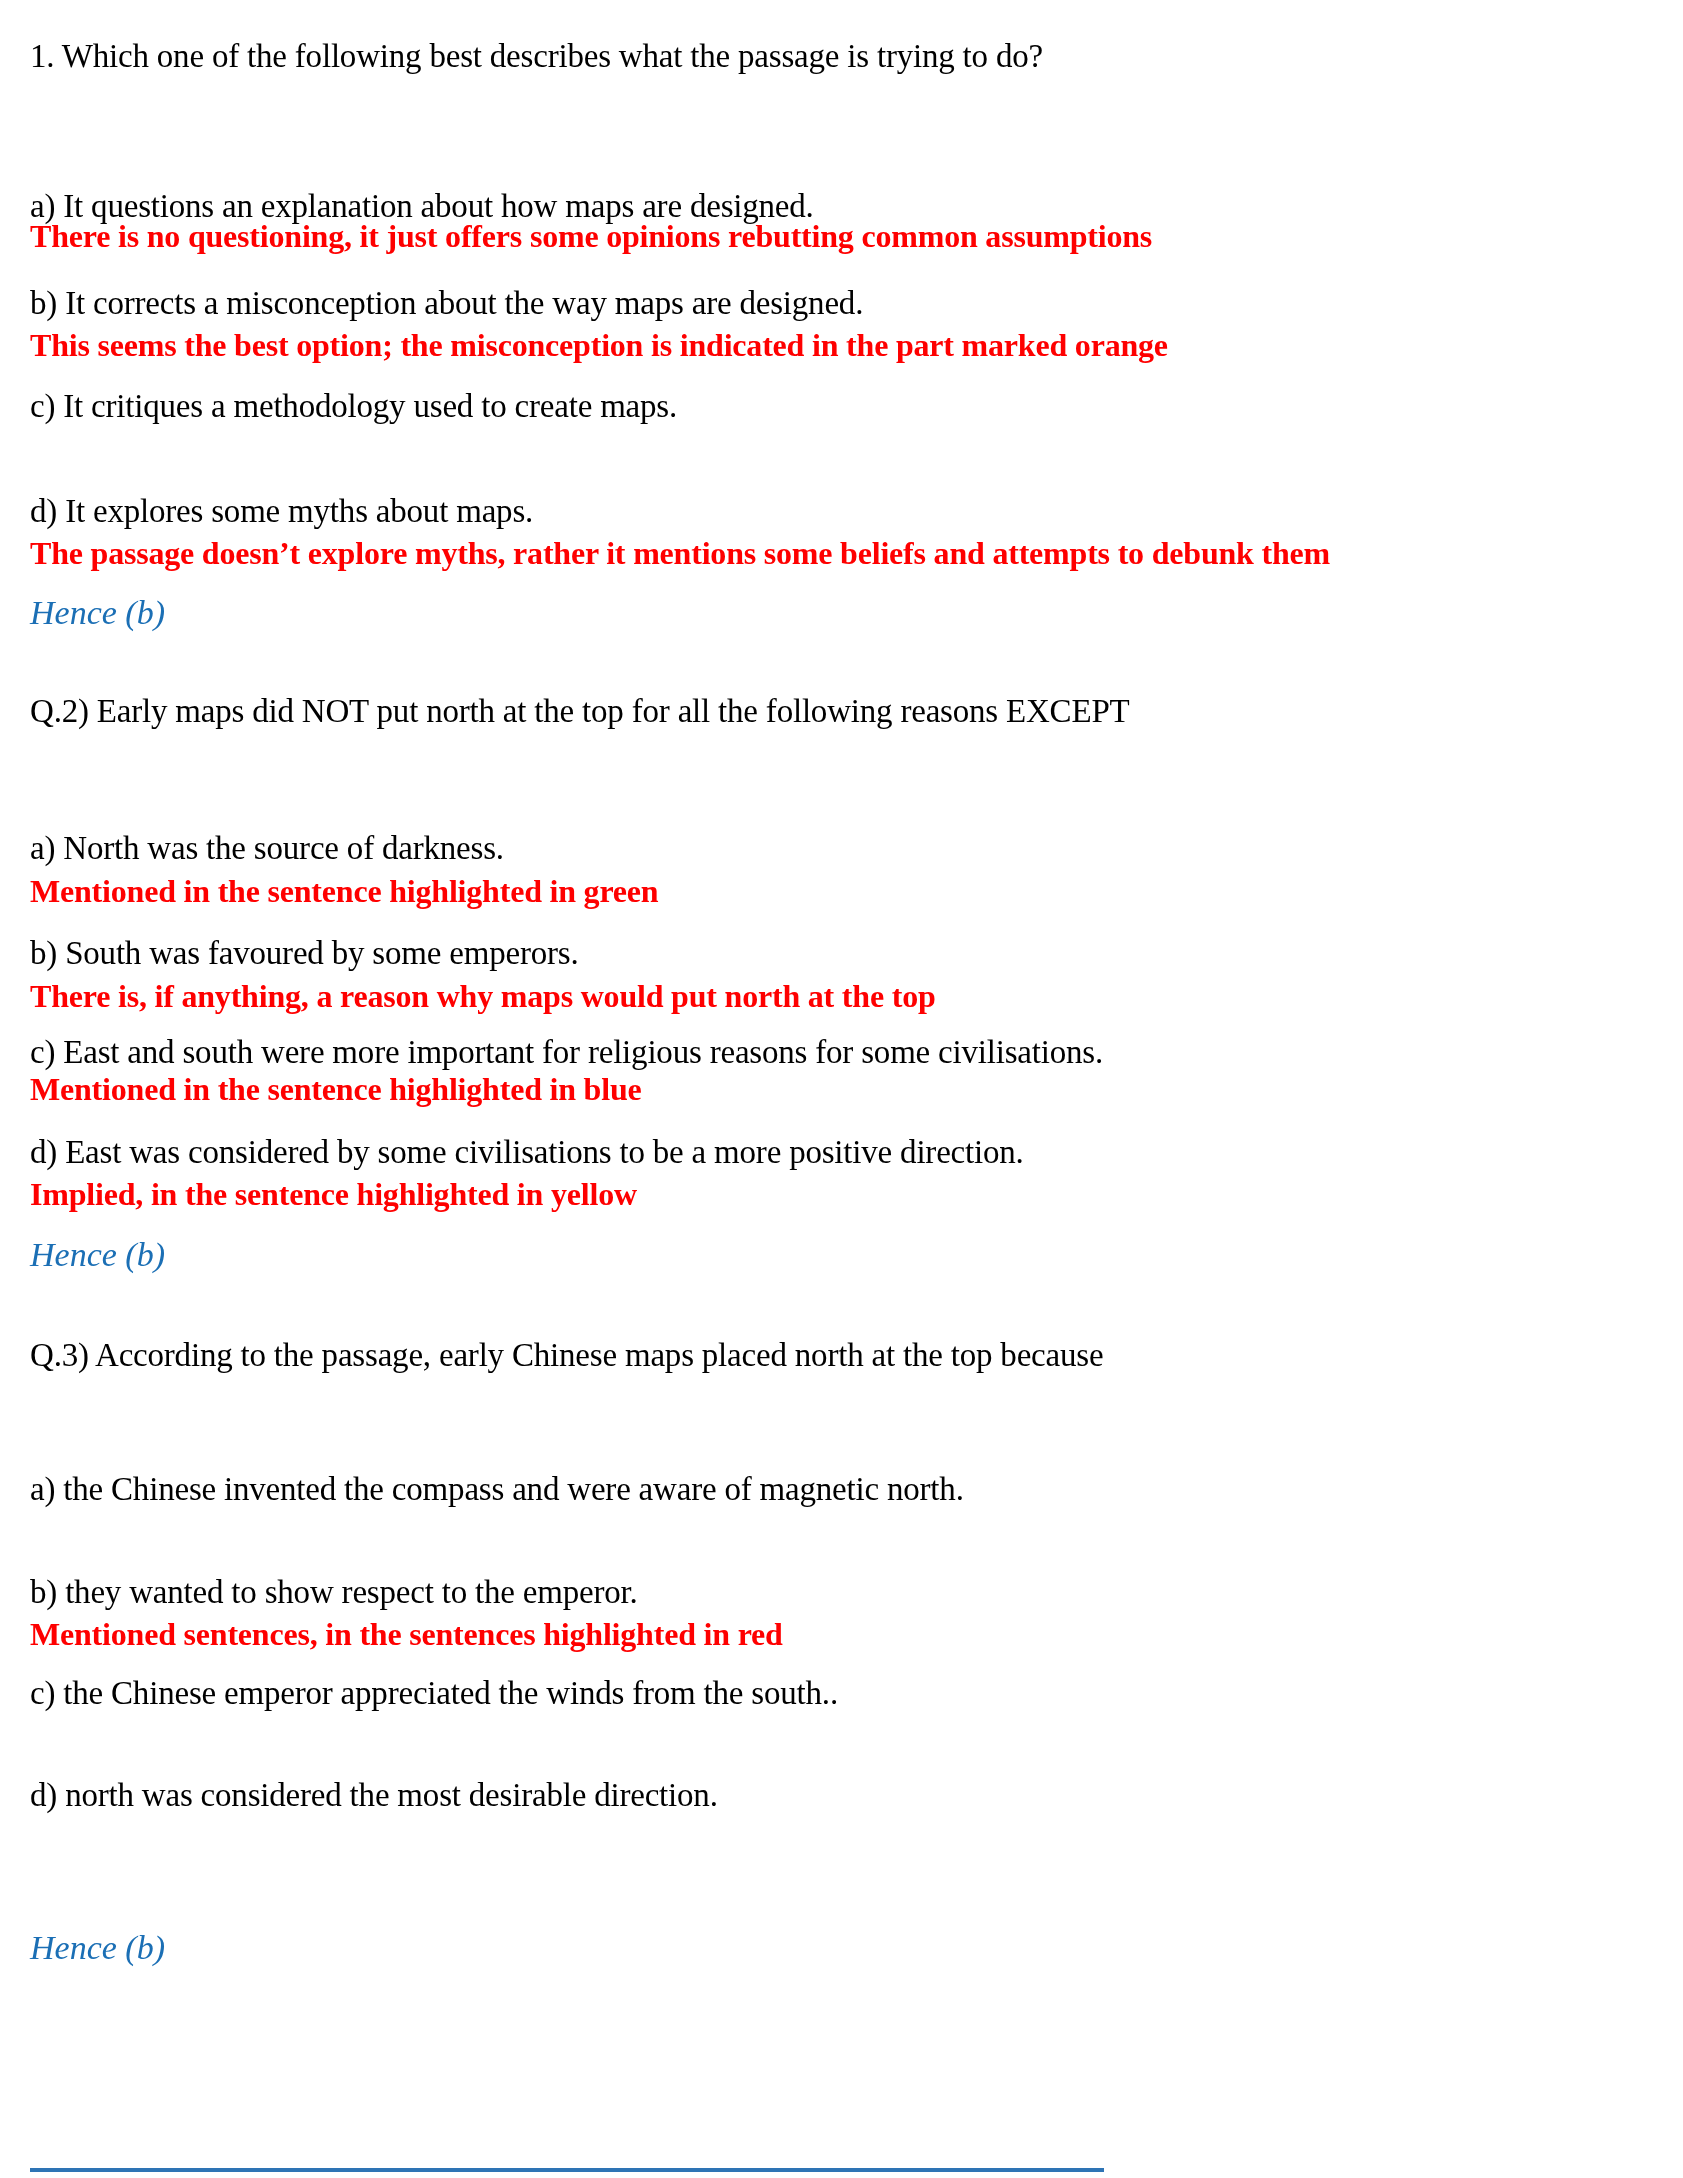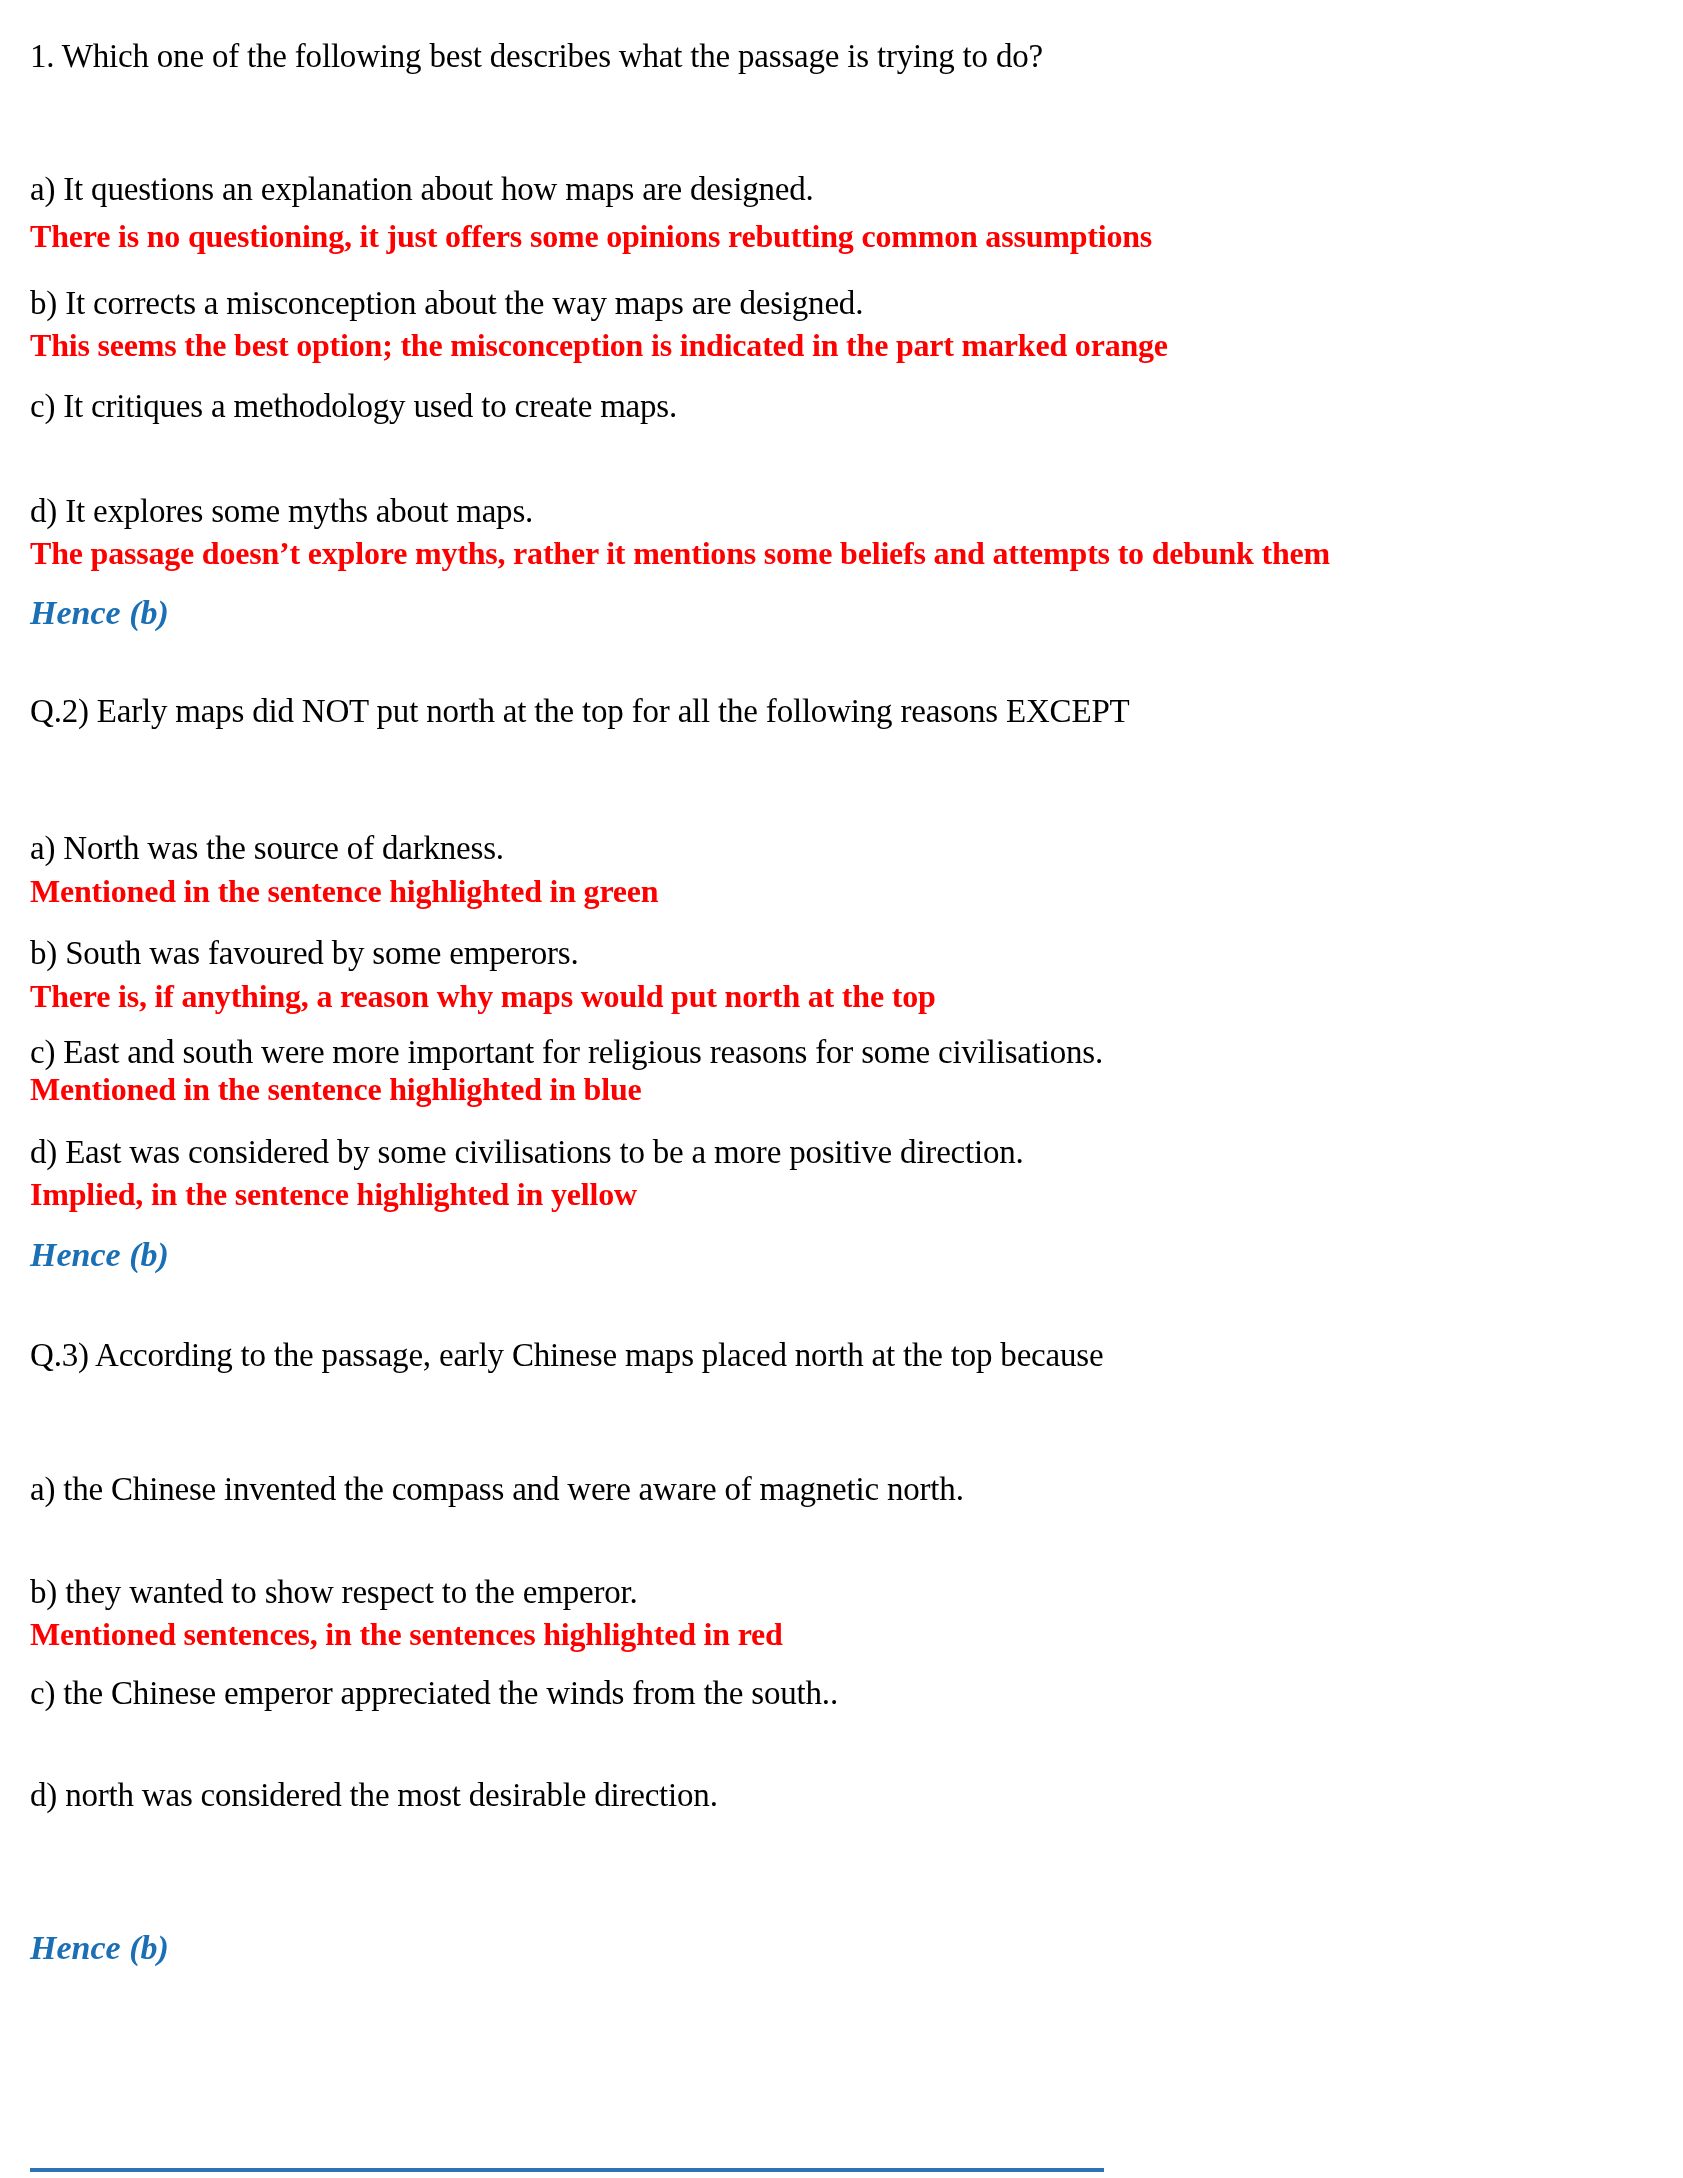--- a/index.html
+++ b/index.html
@@ -30,39 +30,39 @@
   .exp-text {
     color: #fe0000;
     font-size: 32px;
     font-weight: 700;
     letter-spacing: -0.2px;
   }
   .hence-text {
     color: #1b6fb5;
     font-size: 34px;
     font-style: italic;
-    font-weight: 700;
+    font-weight: 400;
   }
   .divider {
     position: absolute;
     left: 30px;
     top: 2168px;
     width: 1074px;
     height: 4px;
     background: #2e74b5;
   }
 </style>
 </head>
 <body>
 
 <div class="page">
 
   <div class="line q-text" style="top:38px">1. Which one of the following best describes what the passage is trying to do?</div>
 
-  <div class="line q-text" style="top:171px">a) It questions an explanation about how maps are designed.</div>
+  <div class="line q-text" style="top:188px">a) It questions an explanation about how maps are designed.</div>
   <div class="line exp-text" style="top:218px">There is no questioning, it just offers some opinions rebutting common assumptions</div>
 
   <div class="line q-text" style="top:285px">b) It corrects a misconception about the way maps are designed.</div>
   <div class="line exp-text" style="top:327px">This seems the best option; the misconception is indicated in the part marked orange</div>
 
   <div class="line q-text" style="top:388px">c) It critiques a methodology used to create maps.</div>
 
   <div class="line q-text" style="top:493px">d) It explores some myths about maps.</div>
   <div class="line exp-text" style="top:535px">The passage doesn’t explore myths, rather it mentions some beliefs and attempts to debunk them</div>
 

